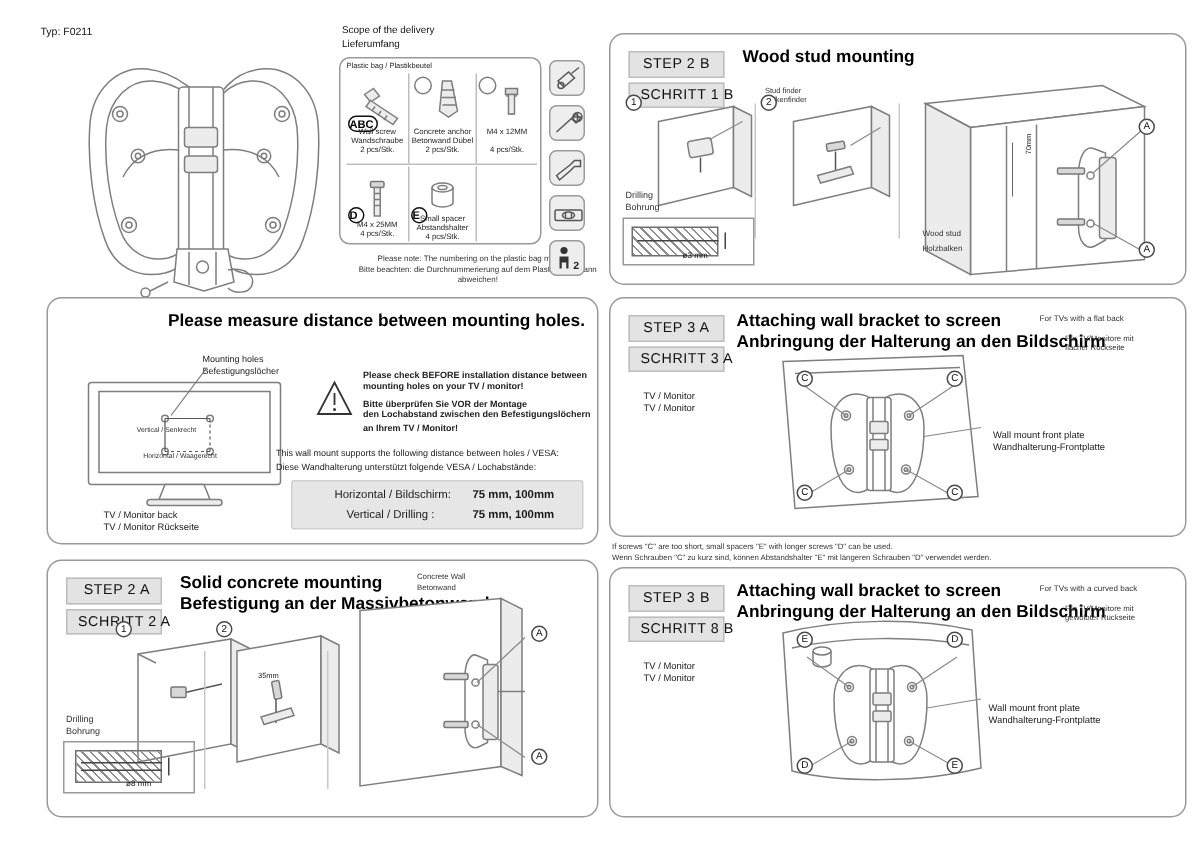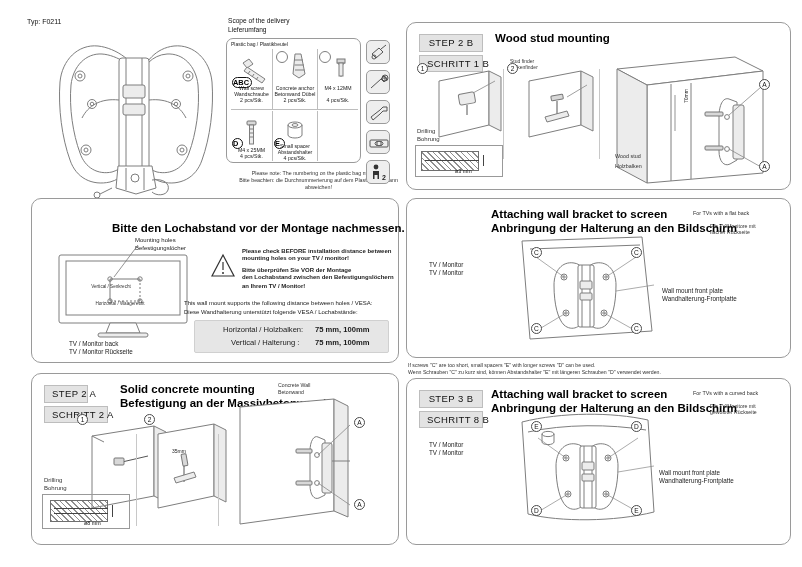--- a/index.html
+++ b/index.html
@@ -257,21 +257,21 @@
         <svg width="24" height="24">
           <circle cx="9" cy="6" r="2.4" fill="#333"></circle>
           <path d="M6 10 L12 10 L12 18 L10.5 18 L10.5 14 L7.5 14 L7.5 18 L6 18 Z" fill="#333"></path>
         </svg>
         <div style="position:absolute;right:3px;bottom:2px;font-size:7px;font-weight:bold;color:#222;">2</div>
       </div>
     </div>
   </div>
 
   <div class="panel" style="left:31px;top:198px;width:368px;height:165px;">
-    <div class="htitle" style="position:absolute;left:80px;top:23px;">Bitte den Lochabstand vor der Montage nachmessen.</div>
+    <div class="htitle" style="position:absolute;left:80px;top:9px;">Please measure distance between mounting holes.</div>
 
     <div class="sublabel" style="position:absolute;left:103px;top:38px;font-size:6px;">Mounting holes</div>
     <div class="sublabel" style="position:absolute;left:103px;top:46px;font-size:6px;">Befestigungslöcher</div>
 
     <svg width="165" height="95" style="left:22px;top:52px;">
 
       <rect class="fillw" x="5" y="4" width="128" height="68" rx="2"></rect>
       <rect class="st" x="12" y="10" width="114" height="54"></rect>
 
       <path class="fillw" d="M56 72 L82 72 L86 82 L52 82 Z"></path>
@@ -305,30 +305,30 @@
       <div class="tiny6" style="position:absolute;left:210px;top:56px;font-weight:bold;">mounting holes on your TV / monitor!</div>
       <div class="tiny6" style="position:absolute;left:210px;top:68px;font-weight:bold;">Bitte überprüfen Sie VOR der Montage</div>
       <div class="tiny6" style="position:absolute;left:210px;top:75px;font-weight:bold;">den Lochabstand zwischen den Befestigungslöchern</div>
       <div class="tiny6" style="position:absolute;left:210px;top:84px;font-weight:bold;">an Ihrem TV / Monitor!</div>
     </div>
 
     <div class="tiny6" style="position:absolute;left:152px;top:101px;">This wall mount supports the following distance between holes / VESA:</div>
     <div class="tiny6" style="position:absolute;left:152px;top:110px;">Diese Wandhalterung unterstützt folgende VESA / Lochabstände:</div>
 
     <div class="greybox" style="left:162px;top:121px;width:195px;height:33px;border-radius:2px;">
-      <div style="position:absolute;left:28px;top:4px;font-size:7.6px;">Horizontal / Holzbalken:</div>
+      <div style="position:absolute;left:28px;top:4px;font-size:7.6px;">Horizontal / Bildschirm:</div>
       <div style="position:absolute;left:120px;top:4px;" class="bold-num">75 mm, 100mm</div>
-      <div style="position:absolute;left:36px;top:17px;font-size:7.6px;">Vertical / Halterung :</div>
+      <div style="position:absolute;left:36px;top:17px;font-size:7.6px;">Vertical / Drilling :</div>
       <div style="position:absolute;left:120px;top:17px;" class="bold-num">75 mm, 100mm</div>
     </div>
   </div>
 
   <div class="panel" style="left:31px;top:373px;width:368px;height:172px;">
     <div class="chips" style="left:12px;top:11px;">
-      <div class="chip" style="width:44px;text-align:right;">STEP   2 A</div>
+      <div class="chip" style="width:64px;text-align:right;">STEP   2 A</div>
       <div class="chip" style="width:64px;text-align:center;">SCHRITT 2 A</div>
     </div>
     <div class="htitle" style="position:absolute;left:88px;top:9px;">Solid concrete mounting</div>
     <div class="htitle" style="position:absolute;left:88px;top:23px;">Befestigung an der Massivbetonwand</div>
 
     <div class="tiny" style="position:absolute;left:246px;top:8px;font-size:5.2px;">Concrete Wall</div>
     <div class="tiny" style="position:absolute;left:246px;top:15px;font-size:5.2px;">Betonwand</div>
 
     <div class="mk" style="left:45px;top:40px;">1</div>
 
@@ -454,20 +454,24 @@
       <div class="tiny" style="position:absolute;left:10px;top:113px;font-size:6px;">Bohrung</div>
       <div class="oln" style="left:8px;top:122px;width:88px;height:32px;border-color:#999;"></div>
       <div class="hatch" style="left:14px;top:128px;width:58px;height:20px;"></div>
       <div class="ln" style="left:18px;top:137px;width:54px;height:1px;background:#444;"></div>
       <div class="ln" style="left:76px;top:132px;width:1px;height:11px;background:#444;"></div>
       <div style="position:absolute;left:48px;top:145px;font-size:5.4px;color:#111;">ø3 mm</div>
     </div>
   </div>
 
   <div class="panel" style="left:406px;top:198px;width:385px;height:160px;">
+    <div class="chips" style="left:12px;top:11px;">
+      <div class="chip" style="width:64px;text-align:center;">STEP   3 A</div>
+      <div class="chip" style="width:64px;text-align:center;">SCHRITT 3 A</div>
+    </div>
     <div class="htitle" style="position:absolute;left:84px;top:9px;">Attaching wall bracket to screen</div>
     <div class="htitle" style="position:absolute;left:84px;top:23px;">Anbringung der Halterung an den Bildschirm</div>
     <div class="tiny" style="position:absolute;left:286px;top:11px;font-size:5.4px;">For TVs with a flat back</div>
     <div class="tiny" style="position:absolute;left:303px;top:24px;font-size:5.2px;">Für TV/Monitore mit</div>
     <div class="tiny" style="position:absolute;left:303px;top:30px;font-size:5.2px;">flacher Rückseite</div>
 
     <div class="cap" style="position:absolute;left:22px;top:62px;">TV / Monitor</div>
     <div class="cap" style="position:absolute;left:22px;top:70px;">TV / Monitor</div>
 
     <svg width="260" height="115" style="left:95px;top:36px;">

